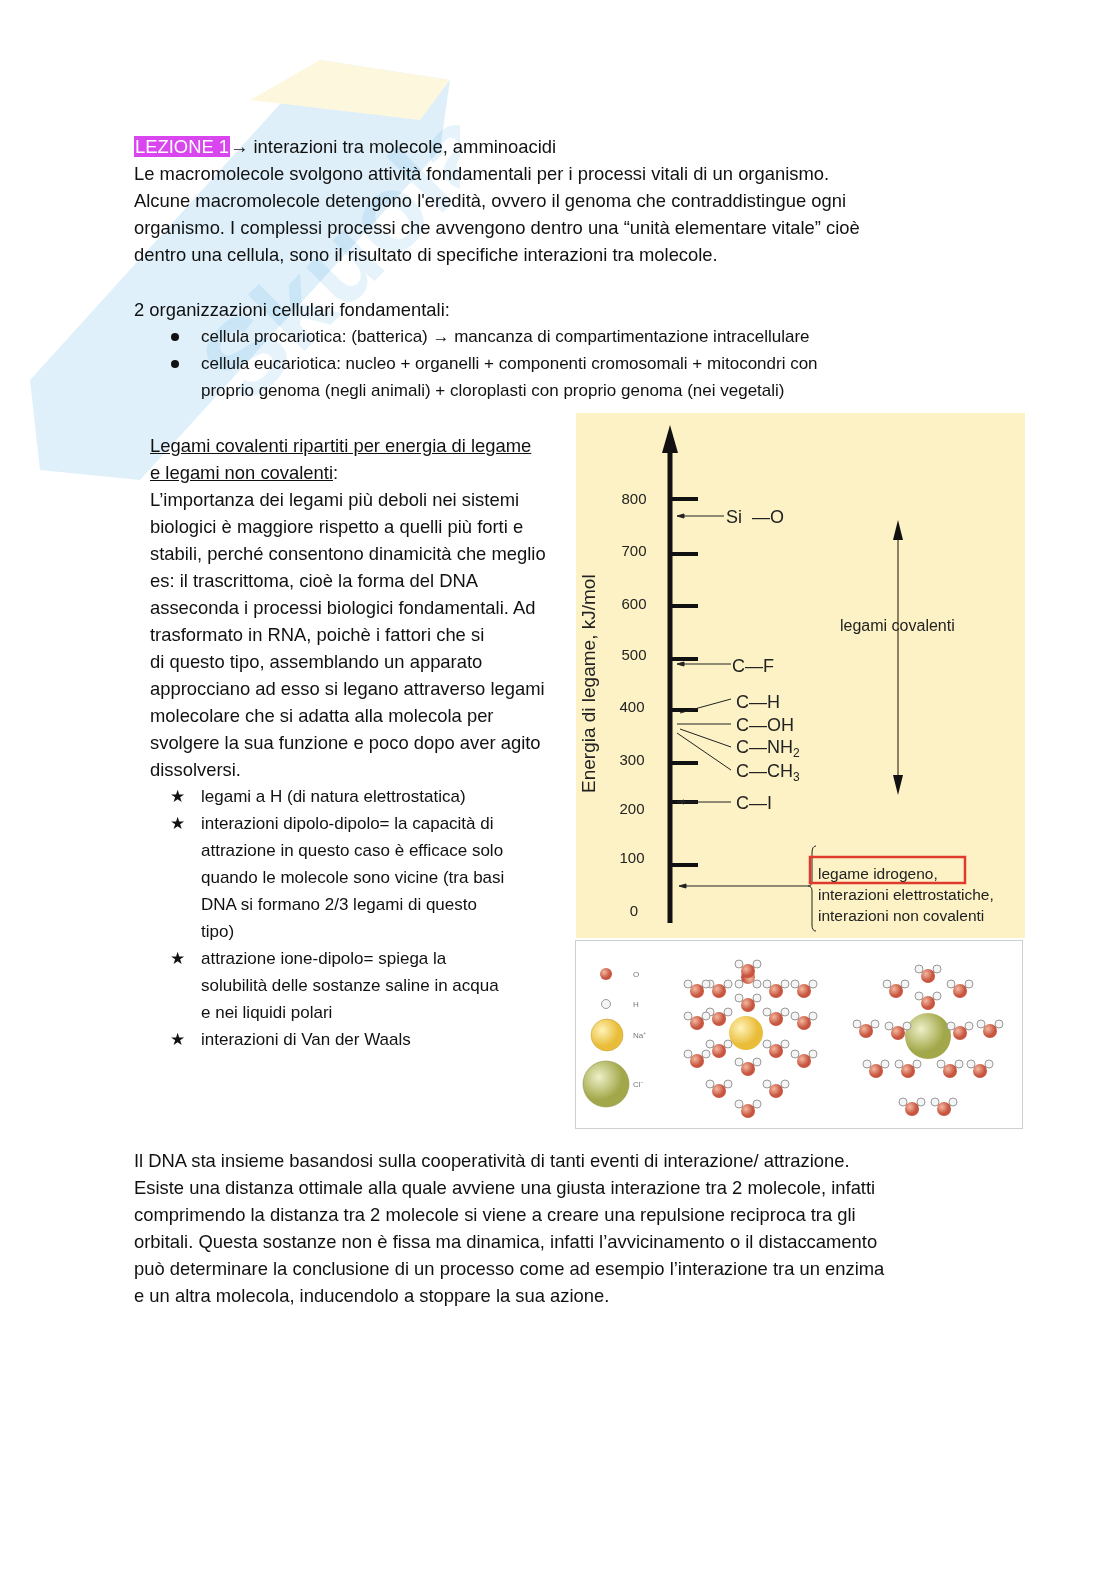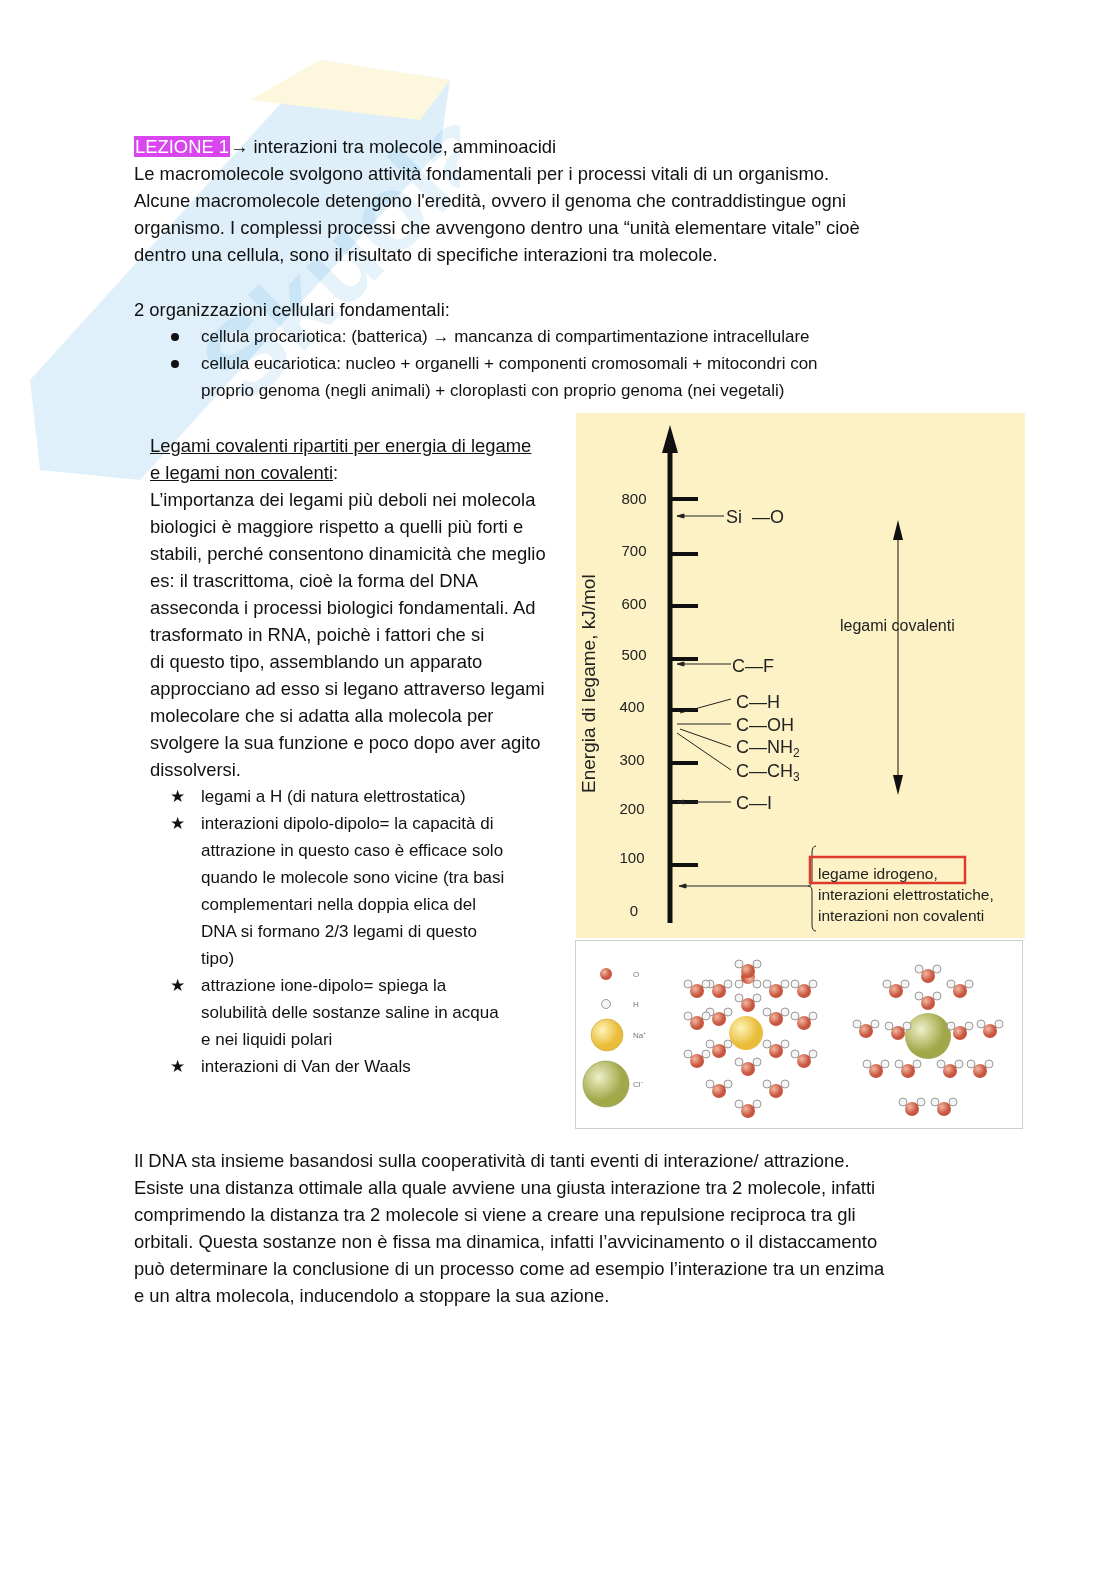--- a/index.html
+++ b/index.html
@@ -42,39 +42,38 @@
   <div class="text" style="top:296px;">2 organizzazioni cellulari fondamentali:</div>
   <div class="bullets" style="top:323px;">
     <div class="bl"><span class="dot"></span><span>cellula procariotica: (batterica) → mancanza di compartimentazione intracellulare</span></div>
     <div class="bl"><span class="dot"></span><span>cellula eucariotica: nucleo + organelli + componenti cromosomali + mitocondri con</span></div>
     <div class="bl"><span>proprio genoma (negli animali) + cloroplasti con proprio genoma (nei vegetali)</span></div>
   </div>
 
   <div class="text" style="top:432px;margin-left:16px;">
     <span class="line"><span class="u">Legami covalenti ripartiti per energia di legame</span></span>
     <span class="line"><span class="u">e legami non covalenti</span><span>:</span></span>
-    <span class="line">L’importanza dei legami più deboli nei molecola</span>
+    <span class="line">L’importanza dei legami più deboli nei sistemi</span>
     <span class="line">biologici è maggiore rispetto a quelli più forti e</span>
     <span class="line">stabili, perché consentono dinamicità che meglio</span>
     <span class="line">es: il trascrittoma, cioè la forma del DNA</span>
     <span class="line">asseconda i processi biologici fondamentali. Ad</span>
     <span class="line">trasformato in RNA, poichè i fattori che si</span>
     <span class="line">di questo tipo, assemblando un apparato</span>
     <span class="line">approcciano ad esso si legano attraverso legami</span>
     <span class="line">molecolare che si adatta alla molecola per</span>
     <span class="line">svolgere la sua funzione e poco dopo aver agito</span>
     <span class="line">dissolversi.</span>
   </div>
 
   <div class="bullets" style="top:783px;">
     <div class="bl"><span class="mk">★</span><span>legami a H (di natura elettrostatica)</span></div>
     <div class="bl"><span class="mk">★</span><span>interazioni dipolo-dipolo= la capacità di</span></div>
     <div class="bl"><span>attrazione in questo caso è efficace solo</span></div>
     <div class="bl"><span>quando le molecole sono vicine (tra basi</span></div>
-    <div class="bl"><span>complementari nella doppia elica del</span></div>
     <div class="bl"><span>DNA si formano 2/3 legami di questo</span></div>
     <div class="bl"><span>tipo)</span></div>
     <div class="bl"><span class="mk">★</span><span>attrazione ione-dipolo= spiega la</span></div>
     <div class="bl"><span>solubilità delle sostanze saline in acqua</span></div>
     <div class="bl"><span>e nei liquidi polari</span></div>
     <div class="bl"><span class="mk">★</span><span>interazioni di Van der Waals</span></div>
   </div>
 
   <div class="text" style="top:1147px;">
     <span class="line">Il DNA sta insieme basandosi sulla cooperatività di tanti eventi di interazione/ attrazione.</span>

